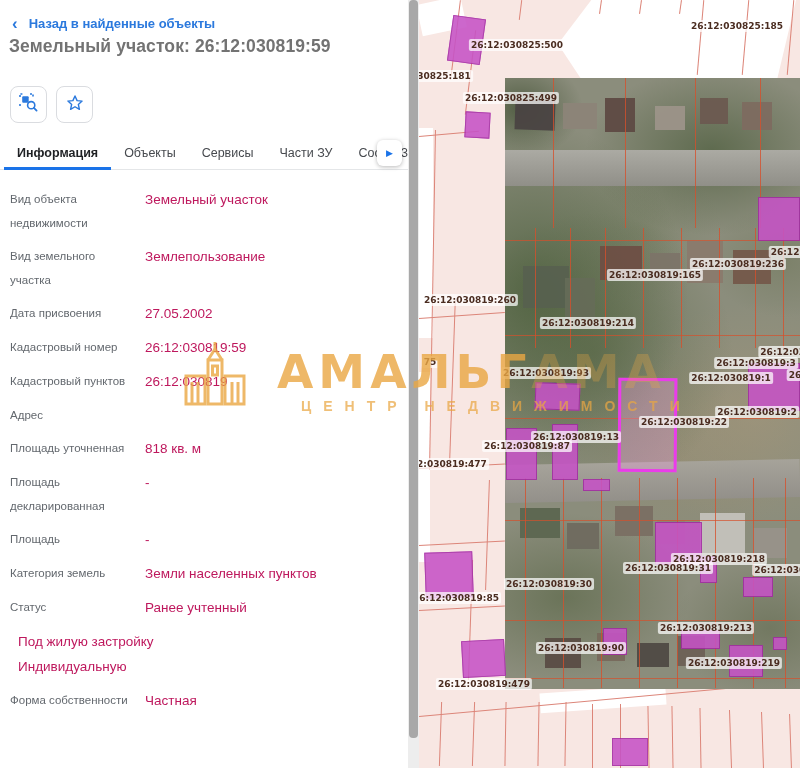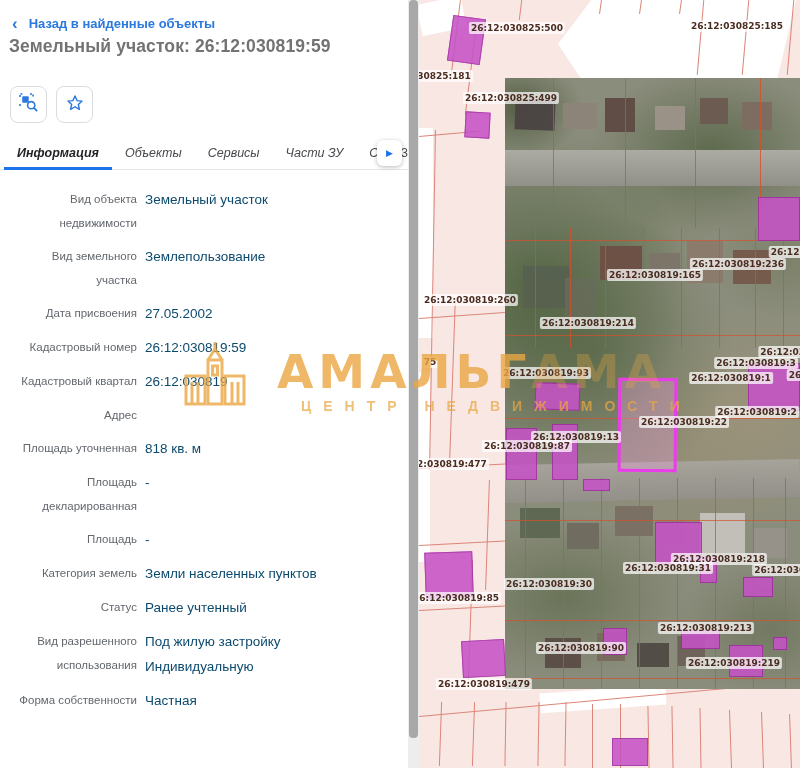--- a/index.html
+++ b/index.html
@@ -6,31 +6,31 @@
   .page{position:relative;width:800px;height:768px;overflow:hidden;
         font-family:"Liberation Sans","DejaVu Sans",sans-serif;background:#fff;}
 
   
   .panel{position:absolute;left:0;top:0;width:408px;height:768px;background:#fff;z-index:45;overflow:hidden;}
   .back{position:absolute;left:12px;top:16px;color:#2b79dd;font-size:13px;font-weight:600;cursor:pointer;display:flex;align-items:center;}
   .back .chev{margin-right:11px;font-size:17px;line-height:13px;font-weight:700;}
   .ptitle{position:absolute;left:9px;top:36px;font-size:17.5px;color:#737373;letter-spacing:.1px;font-weight:bold;}
   .abtn{position:absolute;top:86px;width:37px;height:37px;border:1px solid #dadce0;border-radius:8px;background:#fff;
         display:flex;align-items:center;justify-content:center;cursor:pointer;box-sizing:border-box;}
-  .tabbar{position:absolute;left:0;top:136px;width:408px;height:34px;border-bottom:1px solid #e4e6e8;display:flex;padding-left:4px;box-sizing:border-box;font-style:italic;}
+  .tabbar{position:absolute;left:0;top:136px;width:408px;height:34px;border-bottom:1px solid #e4e6e8;display:flex;padding-left:4px;box-sizing:border-box;}
   .tab{font-size:12.5px;color:#46494e;padding:10px 13px 0 13px;white-space:nowrap;height:34px;box-sizing:border-box;cursor:pointer;}
   .tab.active{color:#1f2124;font-weight:600;border-bottom:3px solid #1a73e8;}
   .ovf{position:absolute;left:377px;top:140px;width:25px;height:26px;background:#fff;border-radius:6px;
        box-shadow:0 1px 4px rgba(0,0,0,.28);display:flex;align-items:center;justify-content:center;
        color:#1a73e8;font-size:9px;z-index:6;cursor:pointer;}
   .frag{position:absolute;left:401px;top:146px;font-size:12.5px;color:#46494e;}
   #info-rows{position:absolute;left:10px;top:187px;width:392px;}
   .irow{display:flex;margin-bottom:9px;}
-  .ilabel{width:127px;flex:none;font-size:11.5px;color:#63686e;line-height:24px;text-align:right;}
-  .ivalue{width:235px;margin-left:8px;font-size:13.5px;color:#0c4a6e;line-height:25px;}
+  .ilabel{width:127px;flex:none;font-size:11.5px;color:#63686e;line-height:24px;}
+  .ivalue{width:235px;margin-left:8px;font-size:13.5px;color:#be185d;line-height:25px;}
 
   
   .sb{position:absolute;left:408px;top:0;width:11px;height:768px;background:#ededed;z-index:55;}
   .sb .thumb{position:absolute;left:1px;top:0;width:9px;height:738px;background:#a8a8a8;border-radius:4px;}
 
   
   .map{position:absolute;left:419px;top:0;width:381px;height:768px;overflow:hidden;background:#f8e7e3;cursor:grab;}
   .wpatch{position:absolute;background:#fff;z-index:3;}
   #wtop{left:139px;top:0;width:238px;height:80px;z-index:3;
         clip-path:polygon(14% 0,100% 0,92% 100%,10% 100%,0 55%);}
@@ -180,21 +180,21 @@
         <div class="bld" style="left: 236px; top: 522px; width: 47px; height: 43px; transform: rotate(0deg);"></div>
         <div class="bld" style="left: 281px; top: 556px; width: 17px; height: 27px; transform: rotate(0deg);"></div>
         <div class="bld" style="left: 324px; top: 577px; width: 30px; height: 20px; transform: rotate(0deg);"></div>
         <div class="bld" style="left: 184px; top: 628px; width: 24px; height: 27px; transform: rotate(0deg);"></div>
         <div class="bld" style="left: 262px; top: 630px; width: 39px; height: 19px; transform: rotate(0deg);"></div>
         <div class="bld" style="left: 310px; top: 645px; width: 34px; height: 32px; transform: rotate(0deg);"></div>
         <div class="bld" style="left: 354px; top: 637px; width: 14px; height: 13px; transform: rotate(0deg);"></div>
       </div>
     <div id="hilite"></div>
     <div id="map-labels">
-        <div class="mlabel" style="left:98px;top:28px">26:12:030825:500</div>
+        <div class="mlabel" style="left:98px;top:45px">26:12:030825:500</div>
         <div class="mlabel" style="left:318px;top:26px">26:12:030825:185</div>
         <div class="mlabel" style="left:25px;top:76px">30825:181</div>
         <div class="mlabel" style="left:92px;top:98px">26:12:030825:499</div>
         <div class="mlabel" style="left:51px;top:300px">26:12:030819:260</div>
         <div class="mlabel" style="left:236px;top:275px">26:12:030819:165</div>
         <div class="mlabel" style="left:319px;top:264px">26:12:030819:236</div>
         <div class="mlabel" style="left:371px;top:252px">26:12:0</div>
         <div class="mlabel" style="left:169px;top:323px">26:12:030819:214</div>
         <div class="mlabel" style="left:11px;top:362px">75</div>
         <div class="mlabel" style="left:127px;top:373px">26:12:030819:93</div>
@@ -279,21 +279,21 @@
         </div>
         <div class="irow">
           <div class="ilabel">Дата присвоения</div>
           <div class="ivalue">27.05.2002</div>
         </div>
         <div class="irow">
           <div class="ilabel">Кадастровый номер</div>
           <div class="ivalue">26:12:030819:59</div>
         </div>
         <div class="irow">
-          <div class="ilabel">Кадастровый квартал</div>
+          <div class="ilabel">Кадастровый пунктов</div>
           <div class="ivalue">26:12:030819</div>
         </div>
         <div class="irow">
           <div class="ilabel">Адрес</div>
         </div>
         <div class="irow">
           <div class="ilabel">Площадь уточненная</div>
           <div class="ivalue">818 кв. м</div>
         </div>
         <div class="irow">
@@ -306,21 +306,20 @@
         </div>
         <div class="irow">
           <div class="ilabel">Категория земель</div>
           <div class="ivalue">Земли населенных пунктов</div>
         </div>
         <div class="irow">
           <div class="ilabel">Статус</div>
           <div class="ivalue">Ранее учтенный</div>
         </div>
         <div class="irow">
-          <div class="ilabel">Вид разрешенного использования</div>
           <div class="ivalue">Под жилую застройку Индивидуальную</div>
         </div>
         <div class="irow">
           <div class="ilabel">Форма собственности</div>
           <div class="ivalue">Частная</div>
         </div>
       </div>
   </div>
 
   <div class="wm">

